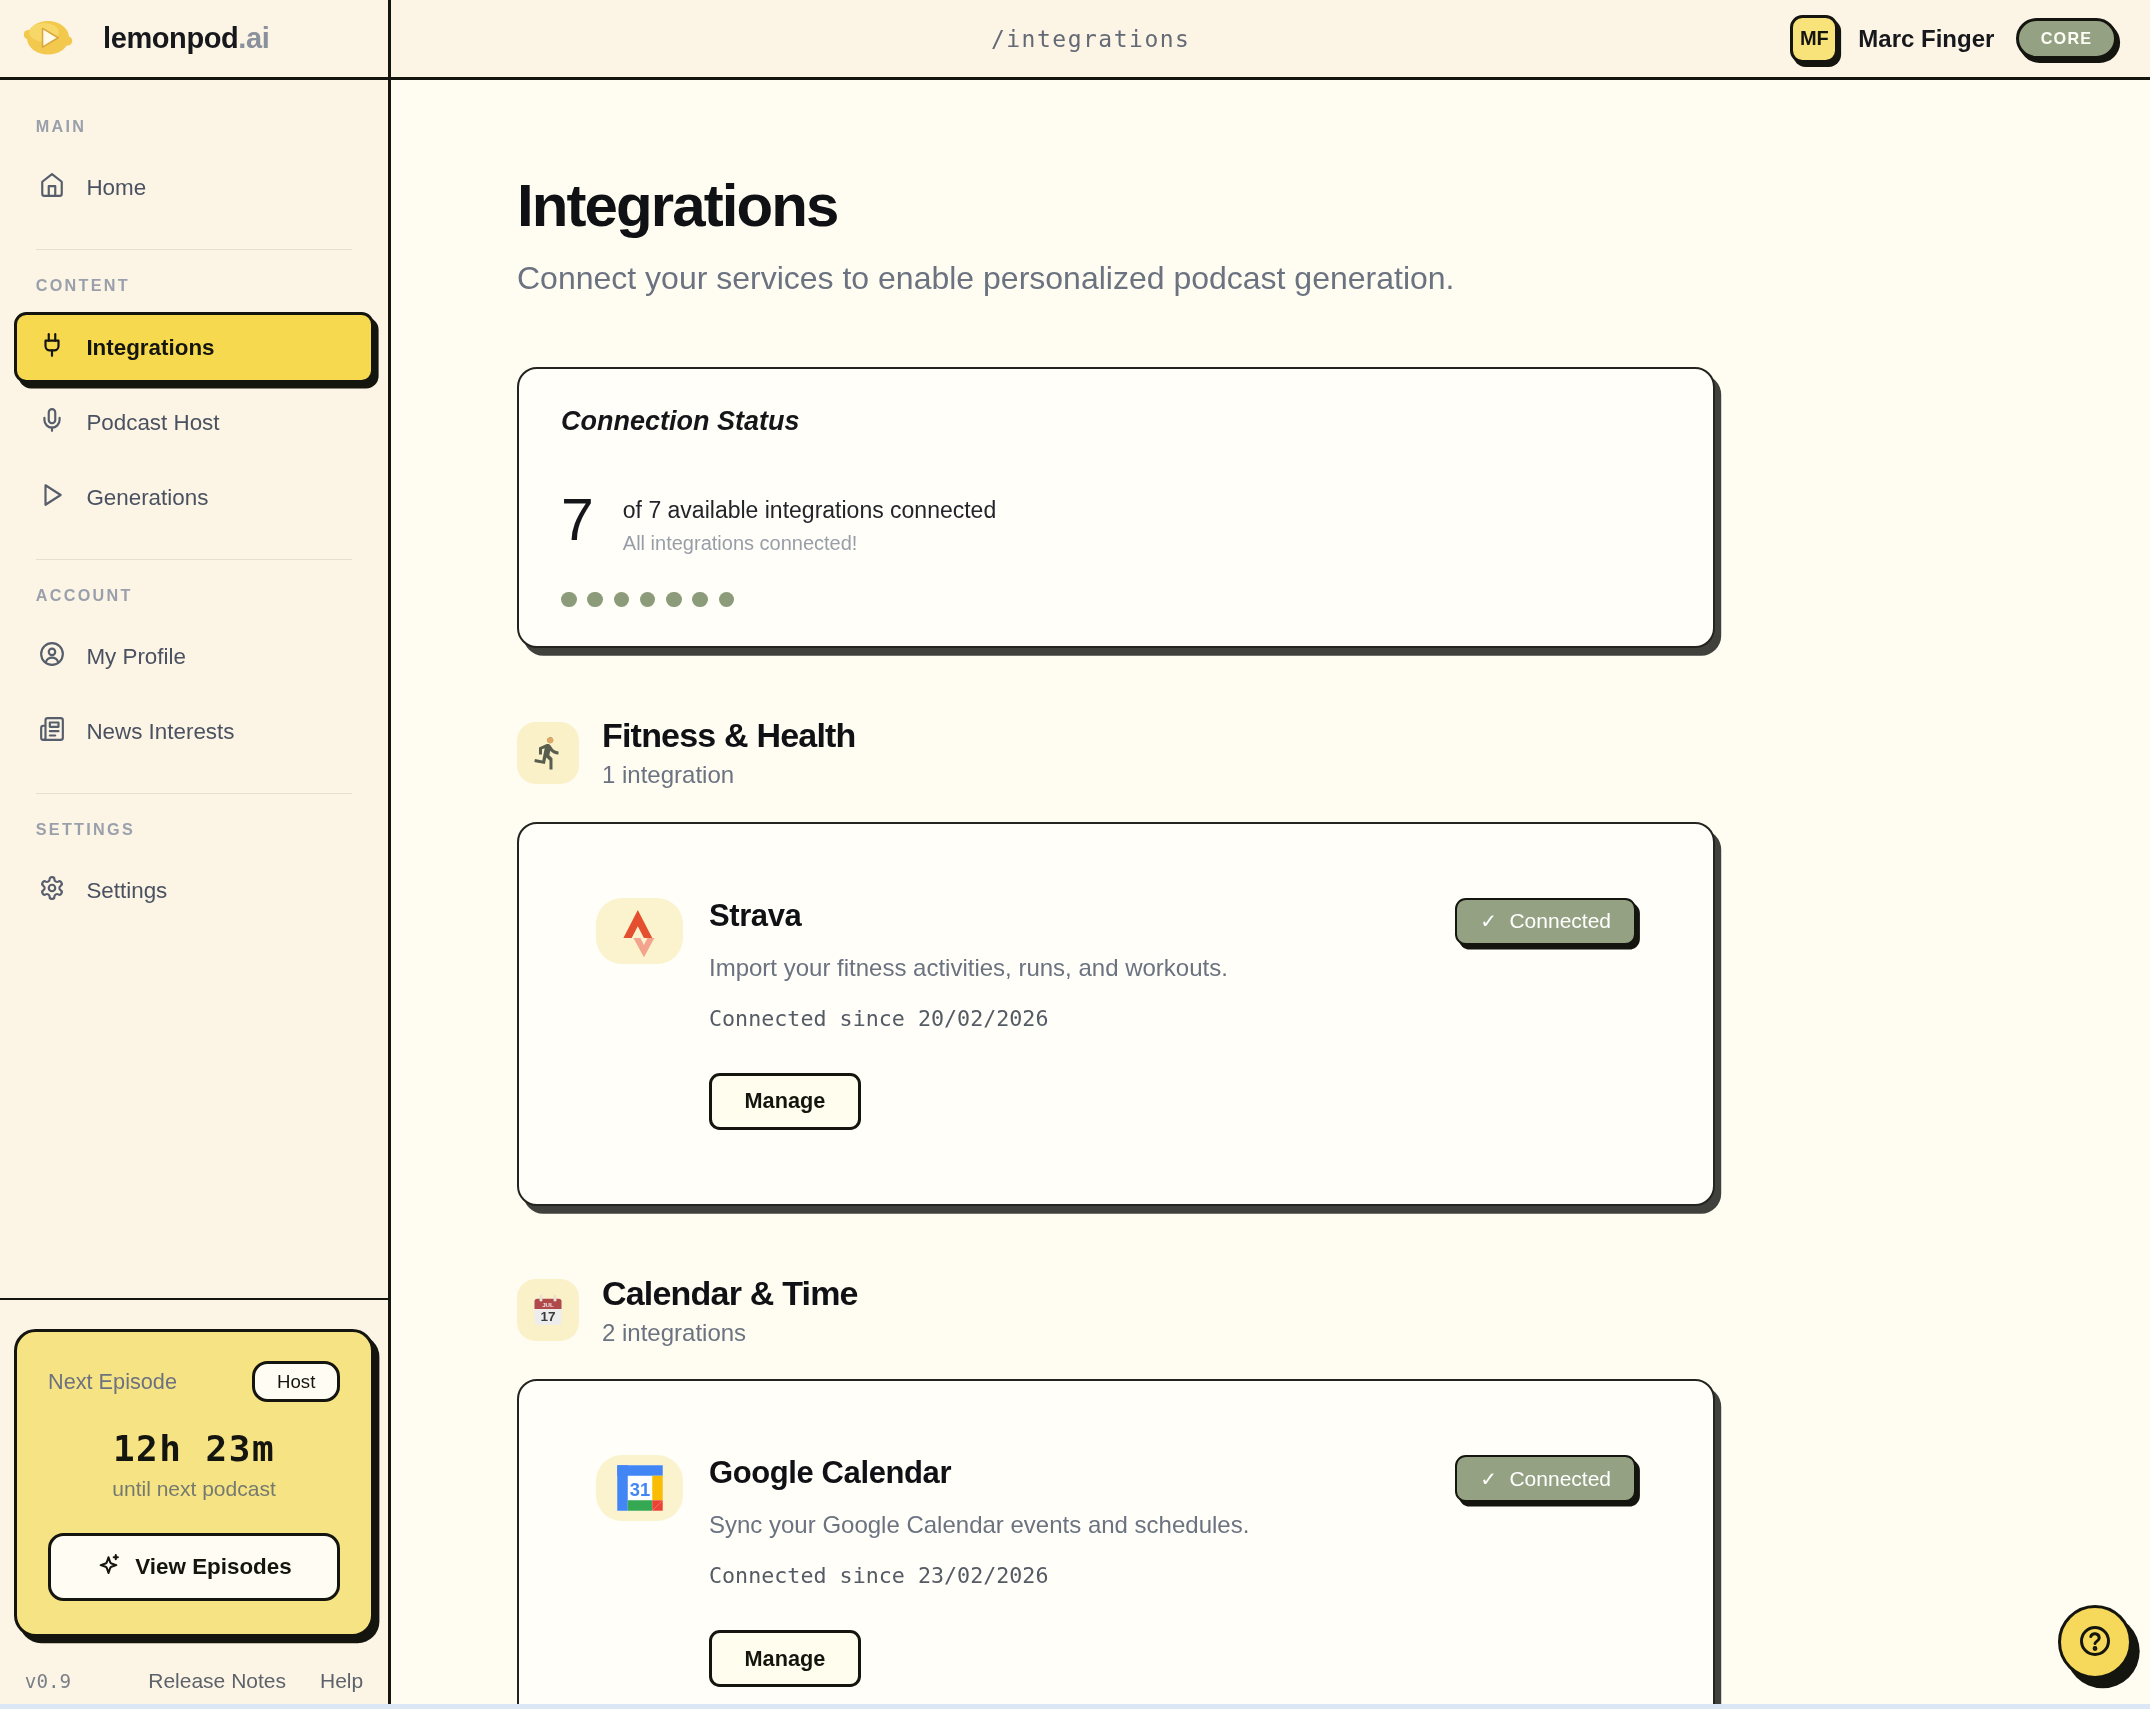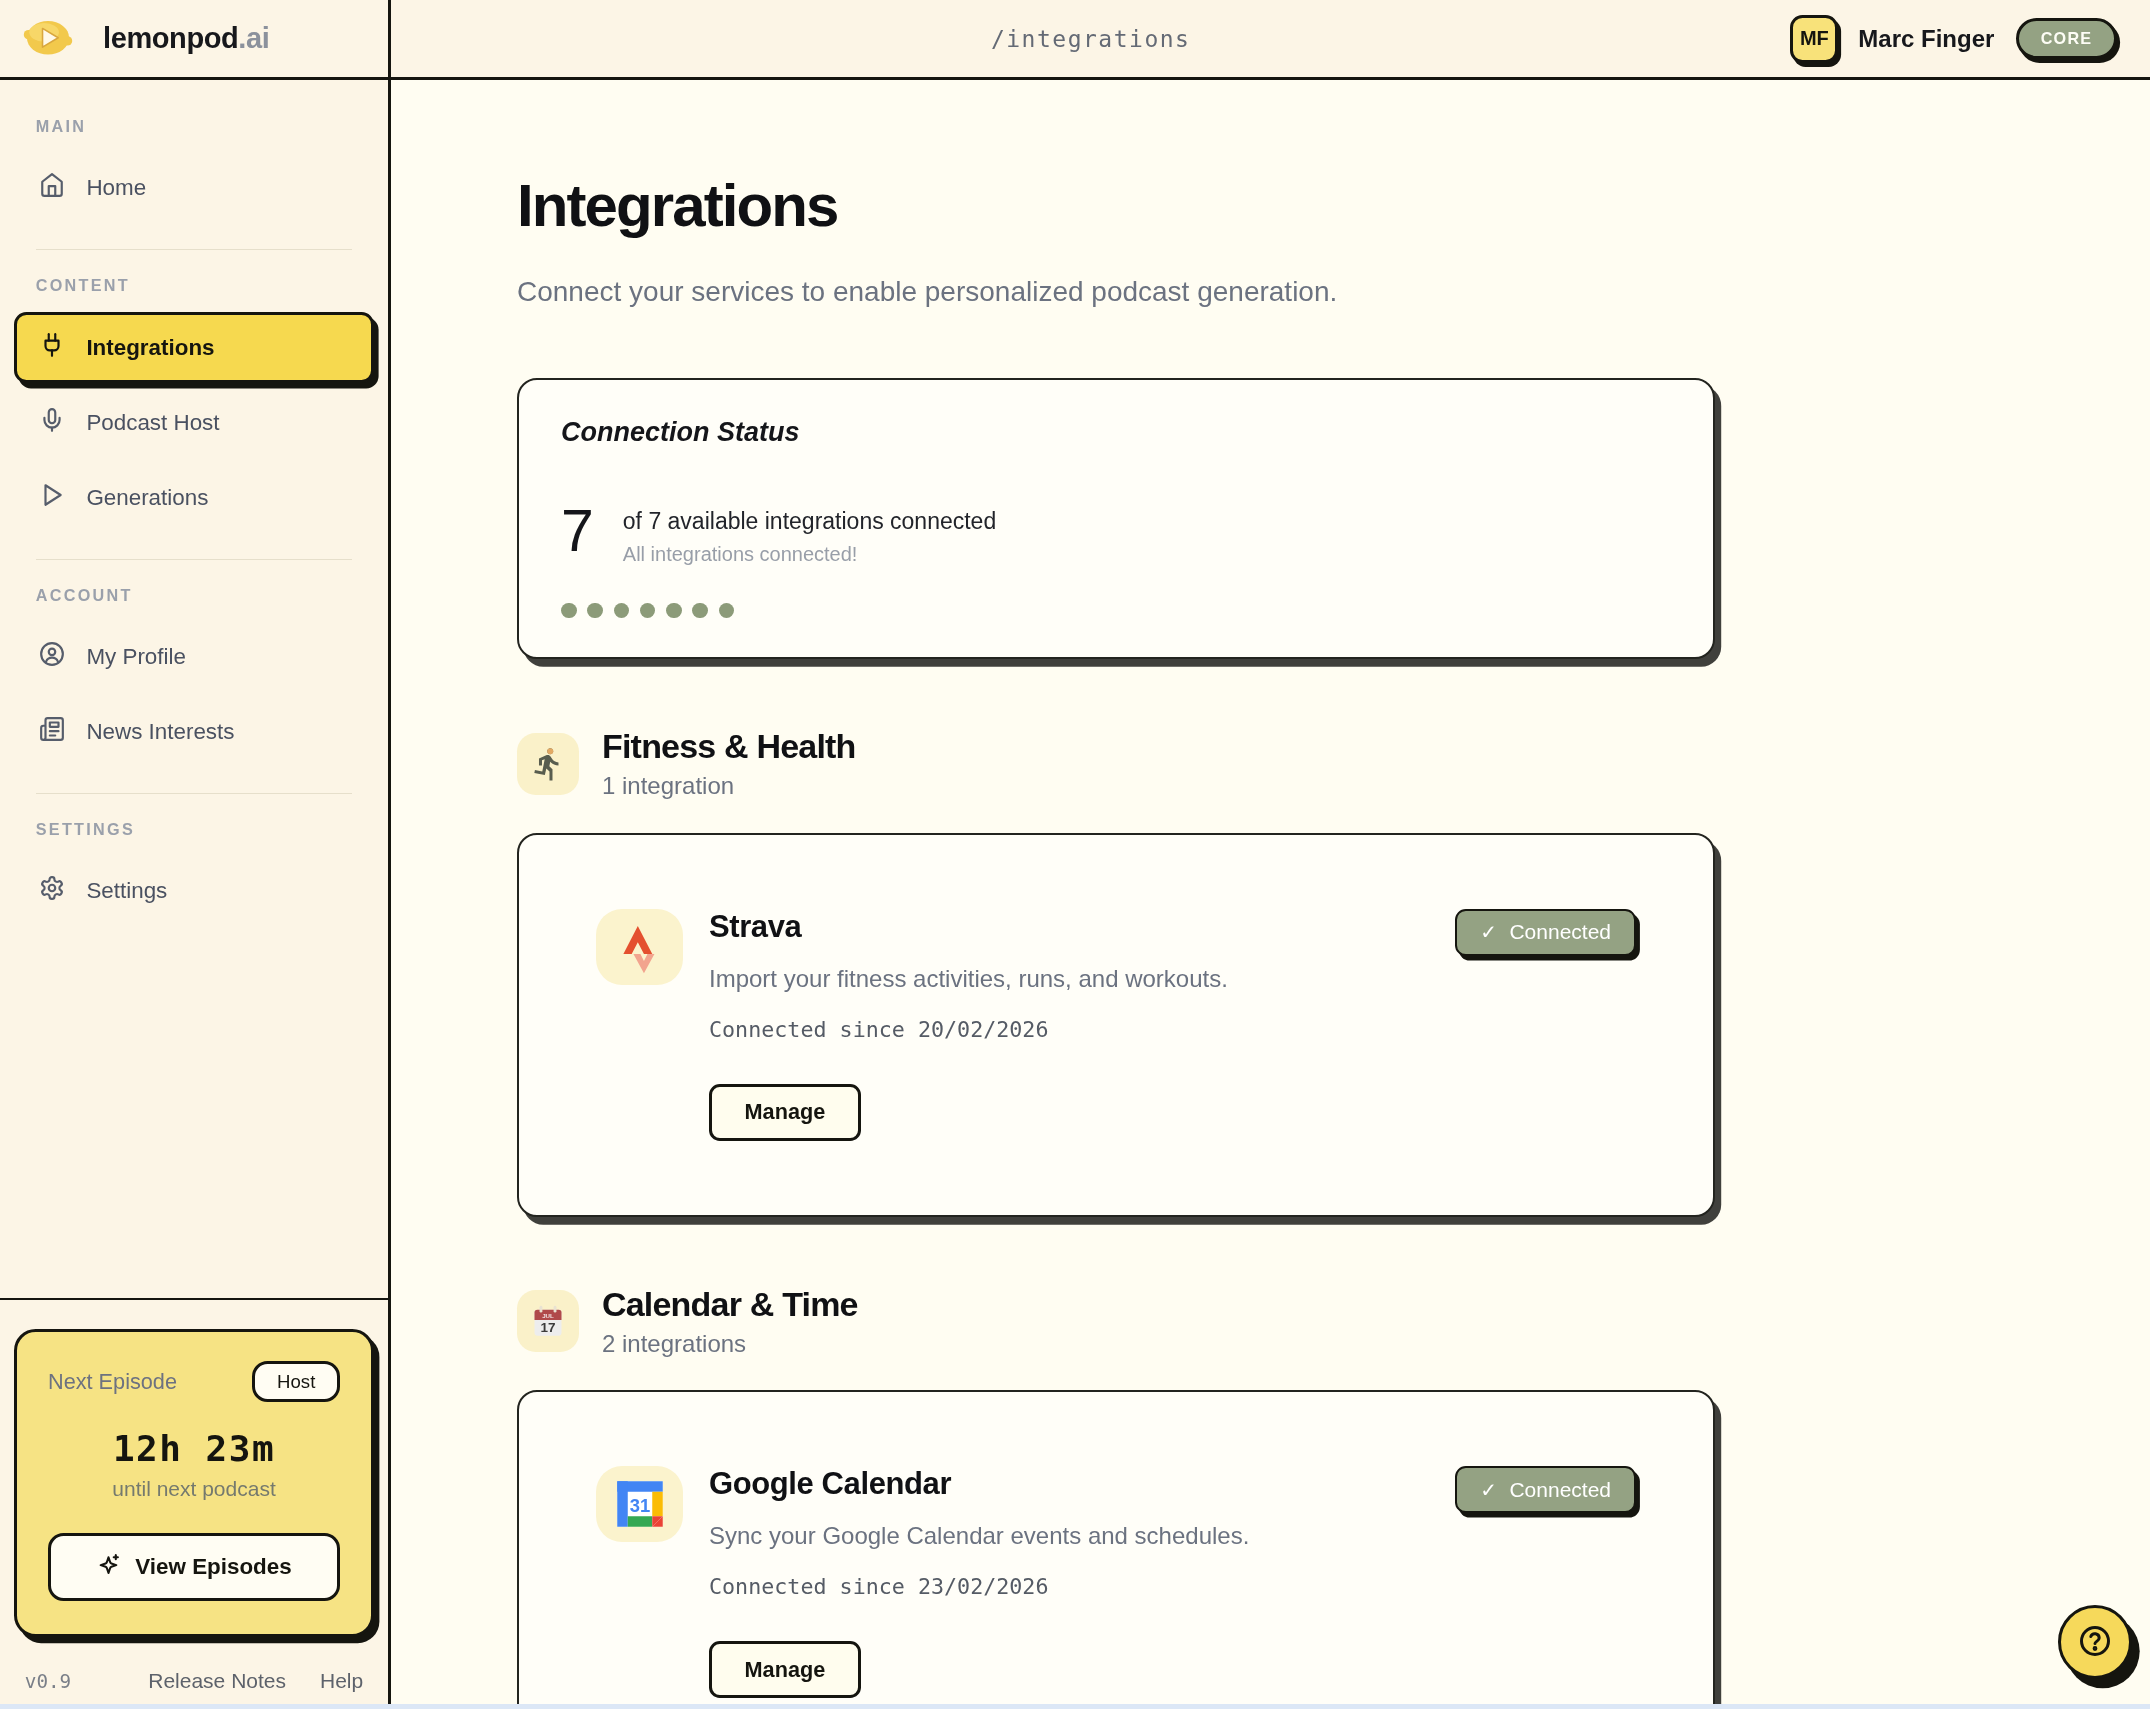--- a/index.html
+++ b/index.html
@@ -124,21 +124,21 @@
 
   
   .main {
     grid-column:2; grid-row:2;
     overflow:hidden; position:relative;
     background:#FFFDF2;
     padding:91px 0 0 126px;
   }
   .content { width:1198px; }
   .page-title { font-size:60px; font-weight:800; letter-spacing:-1.9px; color:#101114; }
-  .page-subtitle { margin-top:36px; font-size:28px; color:#6b7280; }
+  .page-subtitle { margin-top:20px; font-size:32px; color:#6b7280; }
 
   .card {
     background:#FFFEF8;
     border:2.3px solid #23241f; border-radius:20px;
     box-shadow:6.2px 7.7px 0 rgba(30,30,28,0.85);
   }
   .status-card { margin-top:70px; padding:37px 42px 39px 42px; }
   .status-title { font-size:27px; font-weight:700; color:#15161a;font-style:italic; }
   .status-row { margin-top:57px; display:flex; align-items:flex-start; gap:29px; }
   .status-count { font-size:59px; font-weight:400; line-height:0.9; color:#15161a; }
@@ -152,21 +152,21 @@
     width:62px; height:62px; border-radius:18.6px;
     background:#FAF1C9; display:flex; align-items:center; justify-content:center;
     flex:0 0 auto;
   }
   .section-title { font-size:34px; font-weight:800; letter-spacing:-0.8px; color:#101114;text-align:center; }
   .section-count { margin-top:6.2px; font-size:24px; color:#6b7280; }
 
   .integration-card { margin-top:32.5px; padding:74px 77px; }
   .integration-row { display:flex; align-items:flex-start; gap:26px; }
   .logo-tile {
-    width:87px; height:76px; border-radius:26px;
+    width:87px; height:66px; border-radius:26px;
     background:#FBF3CD; display:flex; align-items:center; justify-content:center;
     flex:0 0 auto;
   }
   .integration-info { flex:1; }
   .integration-name { font-size:31px; font-weight:800; letter-spacing:-0.4px; color:#101114; }
   .integration-desc { margin-top:20px; font-size:24px; color:#6b7280; }
   .integration-since { margin-top:24px; font-size:21.7px; color:#555b65; }
   .manage-btn {
     margin-top:42px; display:inline-block;
     background:#FFFDEE; border:3.1px solid #15150f; border-radius:10.8px;

